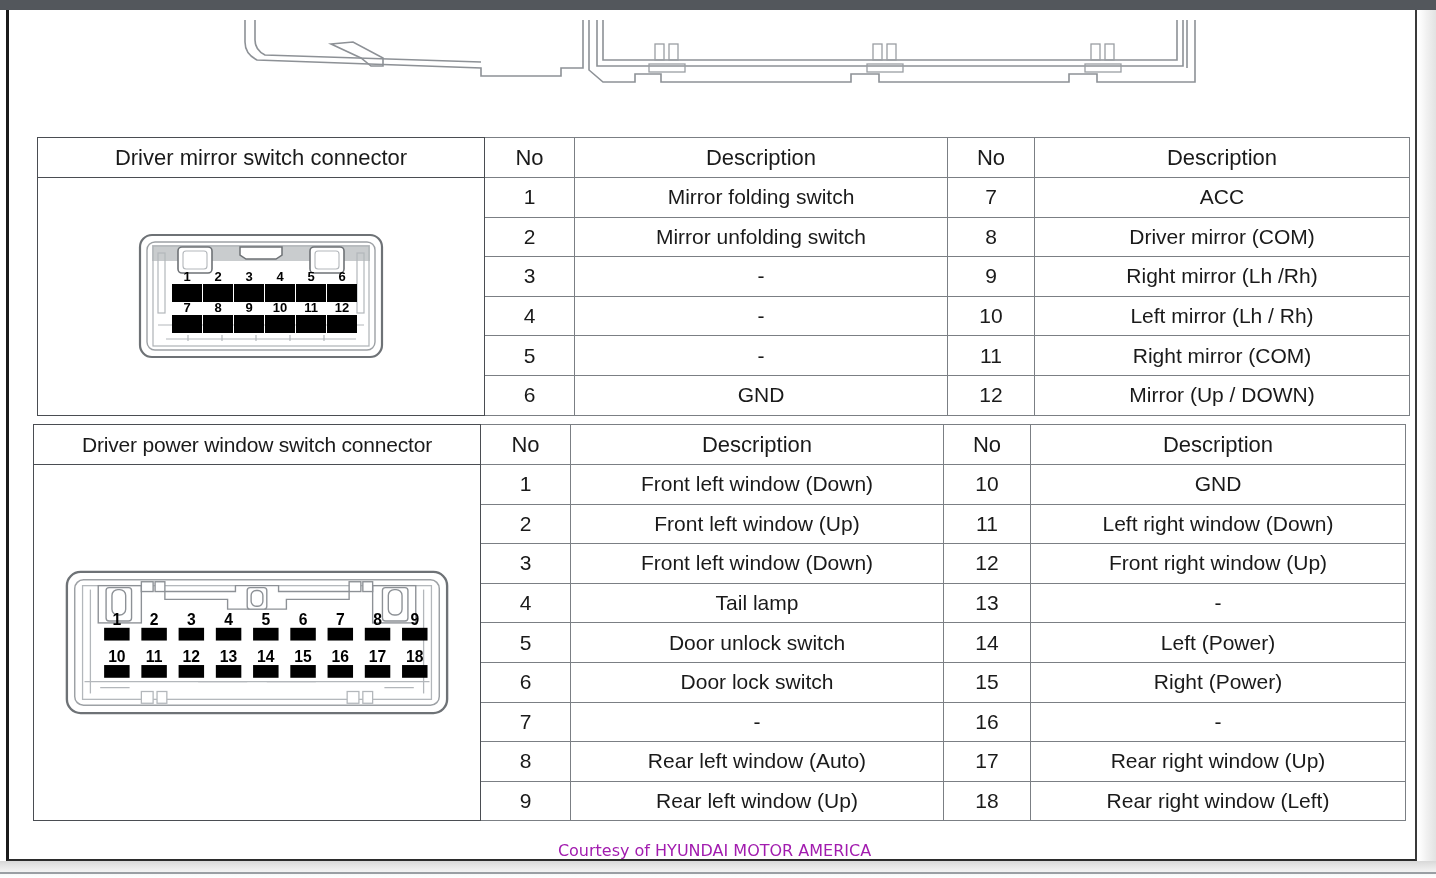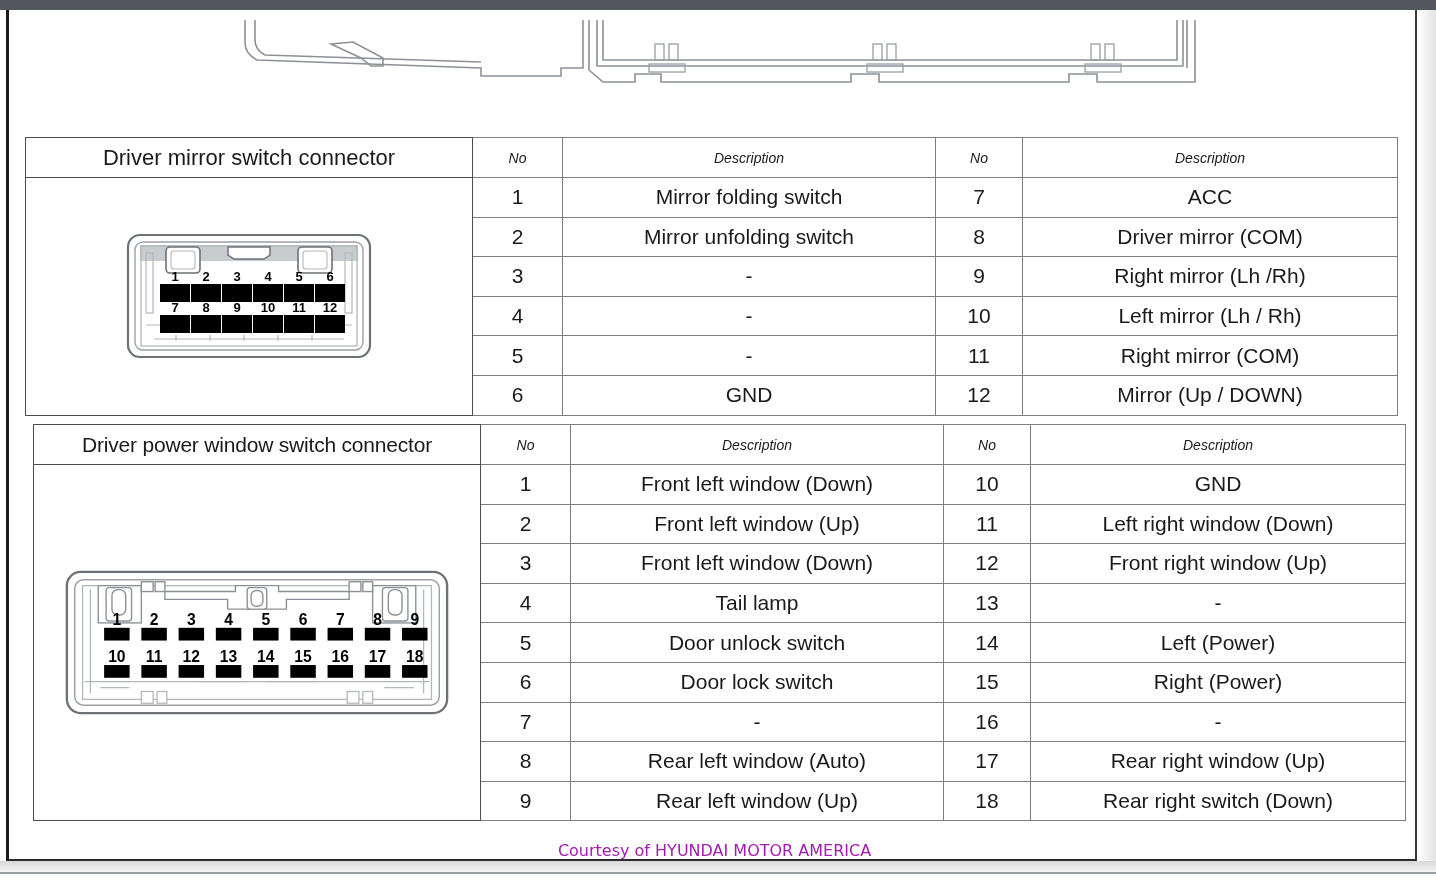--- a/index.html
+++ b/index.html
@@ -93,31 +93,31 @@
   }
   .pin-table .outer-edge {
     border-color: #4a4d52;
   }
   .col-title  { width: 447px; }
   .col-no     { width: 90px;  }
   .col-desc   { width: 373px; }
   .col-no2    { width: 87px;  }
   .col-desc2  { width: 375px; }
 
-  .hdr-cell  { height: 39px; font-size: 14px; font-style: italic; }
+  .hdr-cell  { height: 39px; font-size: 22px; }
   .row-cell  { height: 38.6px; font-size: 21px; }
   .title-cell{
     font-size: 22px;
     height: 39px;
     white-space: nowrap;
     overflow: hidden;
   }
   .art-cell { padding: 0; }
 
-  #table-mirror { left: 16px; top: 127px; }
+  #table-mirror { left: 28px; top: 127px; }
   #table-window { left: 24px; top: 414px; }
 
   
   #table-window .title-cell { font-size: 21px; letter-spacing: -0.2px; }
 
   .conn-wrap {
     width: 100%;
     height: 100%;
     display: flex;
     align-items: center;
@@ -455,21 +455,21 @@
         <tr>
           <td class="row-cell">8</td>
           <td class="row-cell">Rear left window (Auto)</td>
           <td class="row-cell">17</td>
           <td class="row-cell">Rear right window (Up)</td>
         </tr>
         <tr>
           <td class="row-cell">9</td>
           <td class="row-cell">Rear left window (Up)</td>
           <td class="row-cell">18</td>
-          <td class="row-cell">Rear right switch (Down)</td>
+          <td class="row-cell">Rear right window (Left)</td>
         </tr>
       </tbody>
     </table>
 
     <div id="footer-note">Courtesy of HYUNDAI MOTOR AMERICA</div>
 
   </div>
 
   <div id="right-gutter"></div>
   <div id="bottom-shadow"></div>

